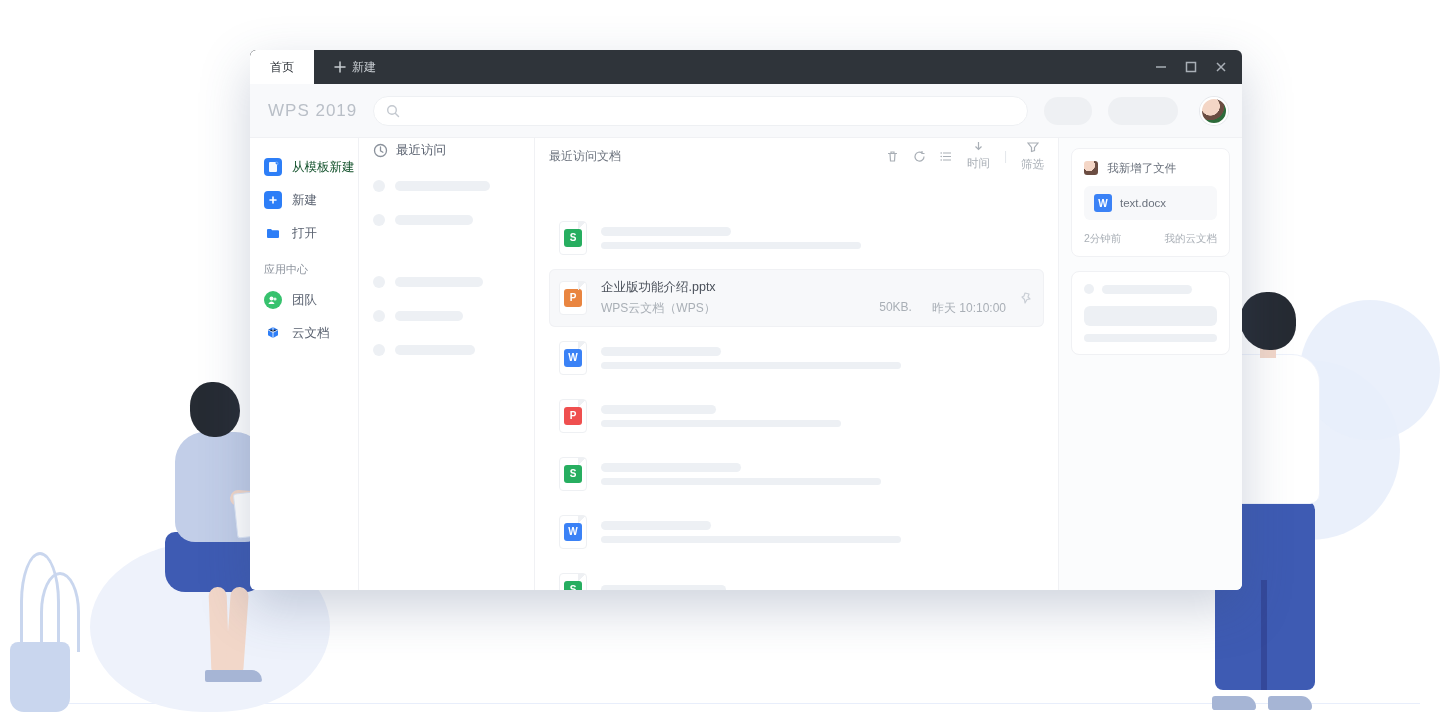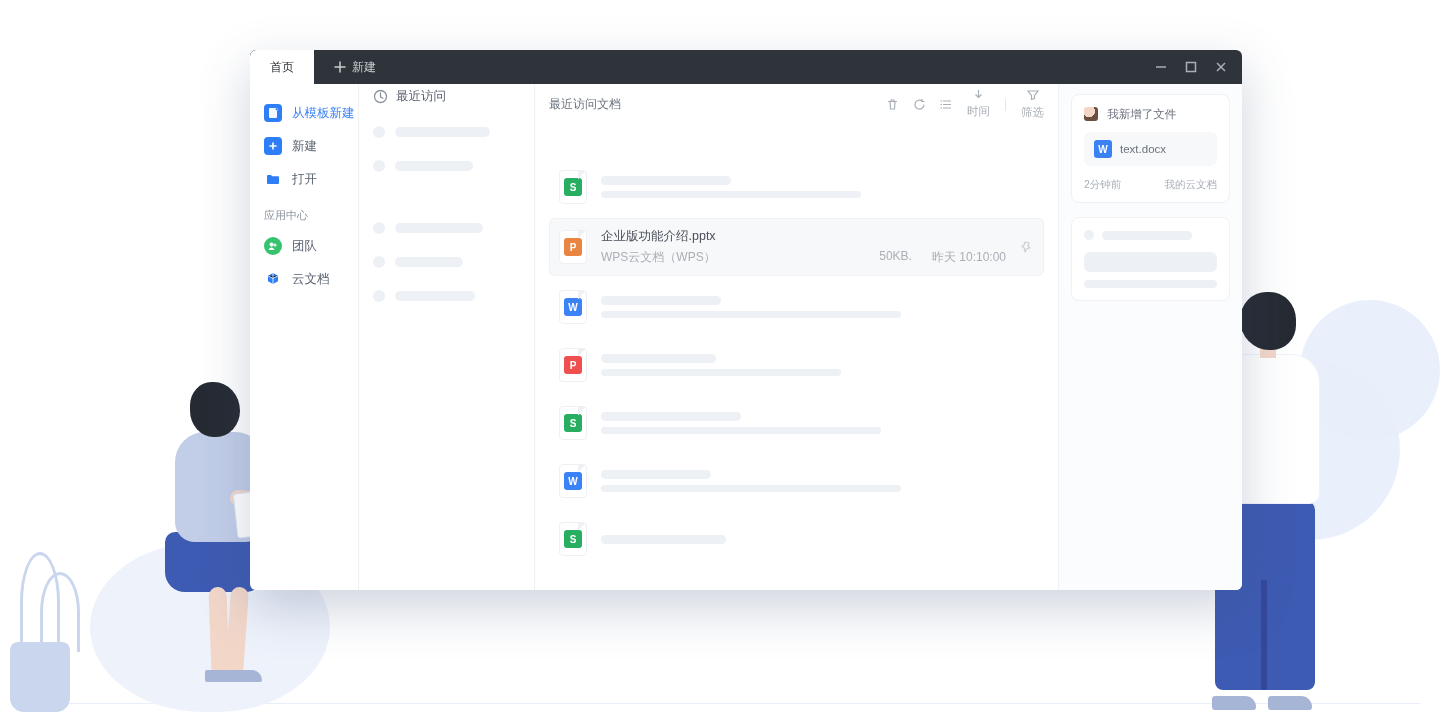--- a/index.html
+++ b/index.html
@@ -60,21 +60,21 @@
   .search { flex:1; height:30px; background:#fff; border:1px solid #eef0f3; border-radius:15px; display:flex; align-items:center; padding:0 12px; color:#b9bfc7;}
   .pill { height:28px; border-radius:14px; background:#eef0f3;}
   .pill.a { width:48px;}
   .pill.b { width:70px; margin-right:6px;}
   .avatar { width:28px; height:28px; border-radius:50%; background: radial-gradient(circle at 35% 30%, #f4d6c6 0 40%, #6b4d42 42% 60%, #2d6b3a 62% 100%); border:2px solid #fff; box-shadow:0 0 0 1px #e6e8ec;}
 
   .body { flex:1; display:flex; min-height:0;}
   .sidebar { width:108px; padding:14px 0 0 14px; font-size:12.5px; color:#5a6270;}
   .side-item { display:flex; align-items:center; gap:10px; height:30px; cursor:pointer; margin-bottom:3px;}
   .side-item .si-icon { width:18px; height:18px; border-radius:4px; display:flex; align-items:center; justify-content:center; color:#fff;}
-  .si-template { color:#3b82f6;text-align:right;}
+  .si-template { color:#14532d;text-align:right;}
   .si-template .si-icon{ background:#2d7ef7;}
   .si-new .si-icon{ background:#2d7ef7;}
   .si-open .si-icon{ background:transparent; color:#2d7ef7;}
   .side-head { font-size:11px; color:#8b929c; margin:14px 0 8px;}
   .si-team .si-icon{ background:#37c26e; border-radius:50%;}
   .si-cloud .si-icon{ background:transparent; color:#2d7ef7;}
 
   .col { border-left:1px solid #f0f1f4; display:flex; flex-direction:column;}
   .col-recent { width:176px;}
   .col-files { flex:1; min-width:0;gap:36px;}
@@ -179,20 +179,34 @@
             </svg>
           </div>
         <div class="wc">
             <svg width="12" height="12">
               <path d="M2 2l8 8M10 2l-8 8" stroke="#a9afb6" stroke-width="1.5"></path>
             </svg>
           </div>
       </div>
     </div>
 
+    <div class="toolbar">
+      <div class="brand">WPS 2019</div>
+      <div class="search">
+        <span>
+          <svg width="14" height="14" viewBox="0 0 14 14">
+              <circle cx="6" cy="6" r="4.3" fill="none" stroke="#c3c8cf" stroke-width="1.4"></circle>
+              <path d="M9.5 9.5l3 3" stroke="#c3c8cf" stroke-width="1.4" stroke-linecap="round"></path>
+            </svg>
+        </span>
+      </div>
+      <div class="pill a"></div>
+      <div class="pill b"></div>
+      <div class="avatar"></div>
+    </div>
 
     <div class="body">
 
       <div class="sidebar">
         <div class="side-item si-template">
           <span class="si-icon">
             <svg width="12" height="12" viewBox="0 0 12 12">
                 <path d="M3 1h5l2 2v7a1 1 0 0 1-1 1H3a1 1 0 0 1-1-1V2a1 1 0 0 1 1-1z" fill="#fff" opacity=".95"></path>
                 <circle cx="9.5" cy="2.5" r="2" fill="#fff" opacity=".3"></circle>
                 <path d="M9.5 1.7v1.6M8.7 2.5h1.6" stroke="#2d7ef7" stroke-width="1"></path>

